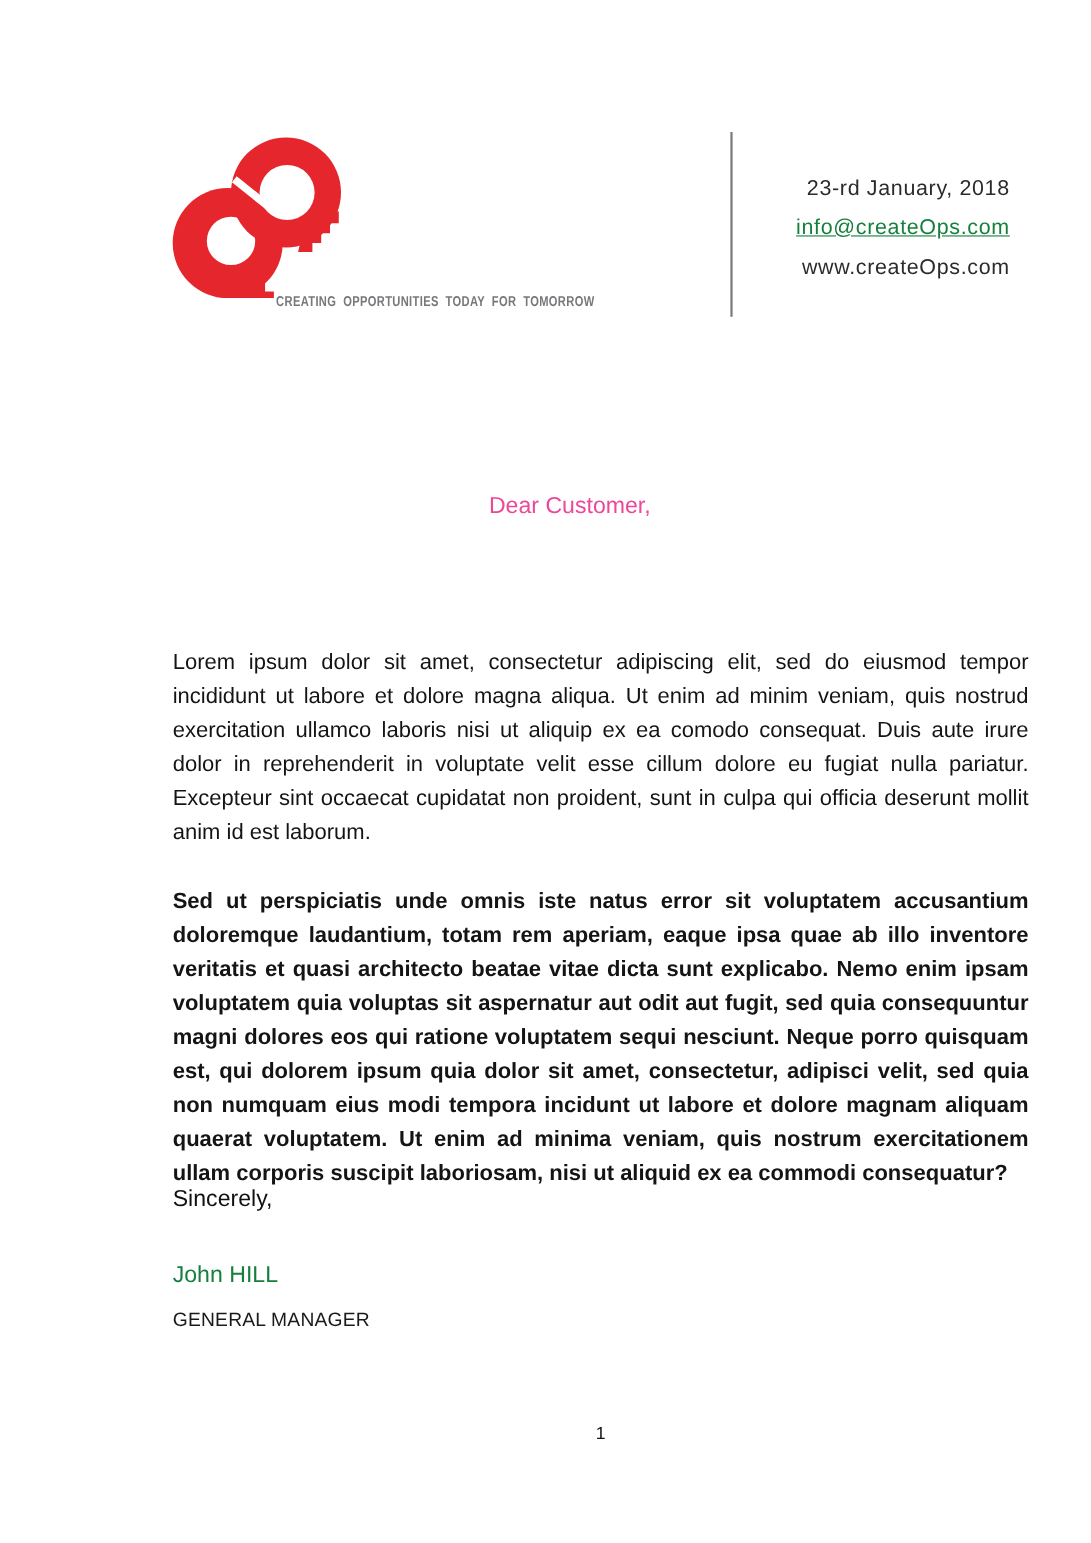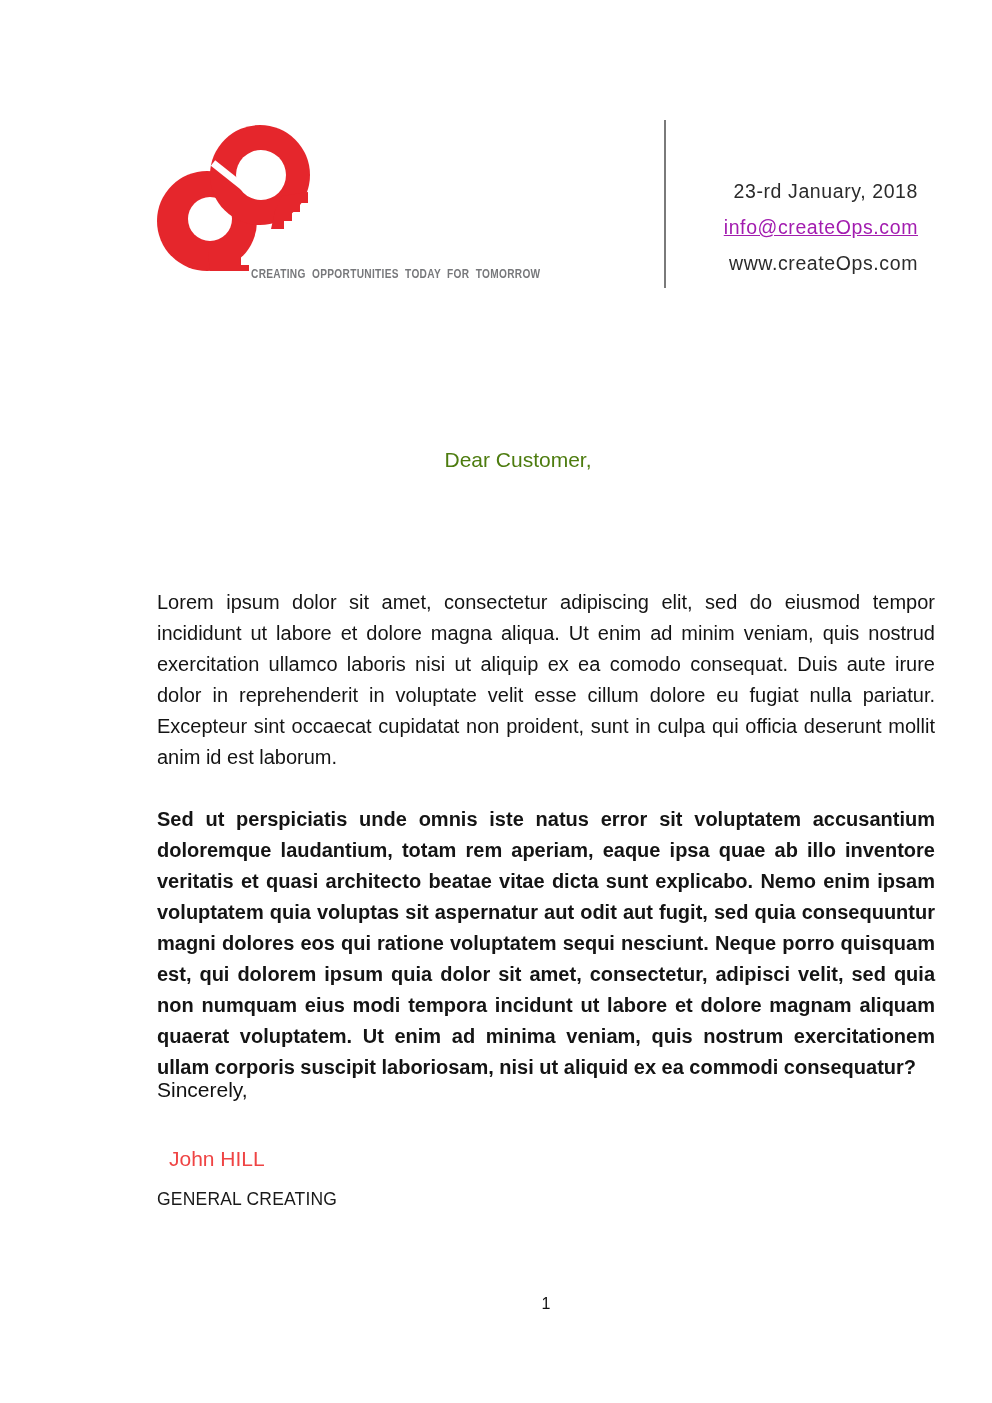--- a/index.html
+++ b/index.html
@@ -24,45 +24,45 @@
     font-size:13px;font-weight:700;letter-spacing:.4px;word-spacing:4px;
     color:#77787b;white-space:nowrap;
     transform:scaleX(.78);transform-origin:left top;
   }
   .header-divider{
     position:absolute;left:664px;top:120px;width:2px;height:168px;
     background:#7a7a7a;
   }
   .header-contact{
     position:absolute;top:160px;right:74px;
-    text-align:right;font-size:19.5px;letter-spacing:.6px;color:#2b2b2b;margin-top:20px;
+    text-align:right;font-size:19.5px;letter-spacing:.6px;color:#2b2b2b;
   }
   .header-contact .line{line-height:22px;margin-bottom:14px;white-space:nowrap;}
-  .header-contact a{color:#a21caf;text-decoration:underline;}
+  .header-contact a{color:#15803d;text-decoration:underline;}
 
   
   .salutation{
     position:absolute;left:129px;top:448px;width:778px;
-    font-size:21px;text-align:center;color:#4d7c0f;
+    font-size:21px;text-align:center;color:#ec4899;
   }
   .para{
     position:absolute;left:157px;width:778px;
     font-size:20px;line-height:31px;color:#141414;
     text-align:justify;
     margin-top:44px;
   }
   .para-1{top:543px;}
   .para-2{top:760px;font-weight:bold;}
   .closing{
     position:absolute;left:157px;top:1078px;
     font-size:21px;color:#111111;text-align:center;
   }
   .signature-name{
-    position:absolute;left:169px;top:1147px;
-    font-size:21px;color:#ef4444;
+    position:absolute;left:157px;top:1147px;
+    font-size:21px;color:#15803d;
   }
   .signature-title{
     position:absolute;left:157px;top:1189px;
     font-size:17.5px;letter-spacing:.2px;color:#1a1a1a;
   }
   .page-number{
     position:absolute;left:157px;top:1295px;width:778px;
     text-align:center;font-size:16px;color:#111111;
   }
 </style>
@@ -100,17 +100,17 @@
     <div class="line">www.createOps.com</div>
   </div>
 
   <div class="salutation">Dear Customer,</div>
 
   <div class="para para-1">Lorem ipsum dolor sit amet, consectetur adipiscing elit, sed do eiusmod tempor incididunt ut labore et dolore magna aliqua. Ut enim ad minim veniam, quis nostrud exercitation ullamco laboris nisi ut aliquip ex ea comodo consequat. Duis aute irure dolor in reprehenderit in voluptate velit esse cillum dolore eu fugiat nulla pariatur. Excepteur sint occaecat cupidatat non proident, sunt in culpa qui officia deserunt mollit anim id est laborum.</div>
   <div class="para para-2">Sed ut perspiciatis unde omnis iste natus error sit voluptatem accusantium doloremque laudantium, totam rem aperiam, eaque ipsa quae ab illo inventore veritatis et quasi architecto beatae vitae dicta sunt explicabo. Nemo enim ipsam voluptatem quia voluptas sit aspernatur aut odit aut fugit, sed quia consequuntur magni dolores eos qui ratione voluptatem sequi nesciunt. Neque porro quisquam est, qui dolorem ipsum quia dolor sit amet, consectetur, adipisci velit, sed quia non numquam eius modi tempora incidunt ut labore et dolore magnam aliquam quaerat voluptatem. Ut enim ad minima veniam, quis nostrum exercitationem ullam corporis suscipit laboriosam, nisi ut aliquid ex ea commodi consequatur?</div>
 
   <div class="closing">Sincerely,</div>
   <div class="signature-name">John HILL</div>
-  <div class="signature-title">GENERAL CREATING</div>
+  <div class="signature-title">GENERAL MANAGER</div>
 
   <div class="page-number">1</div>
 
 </div>
 
 </body></html>

